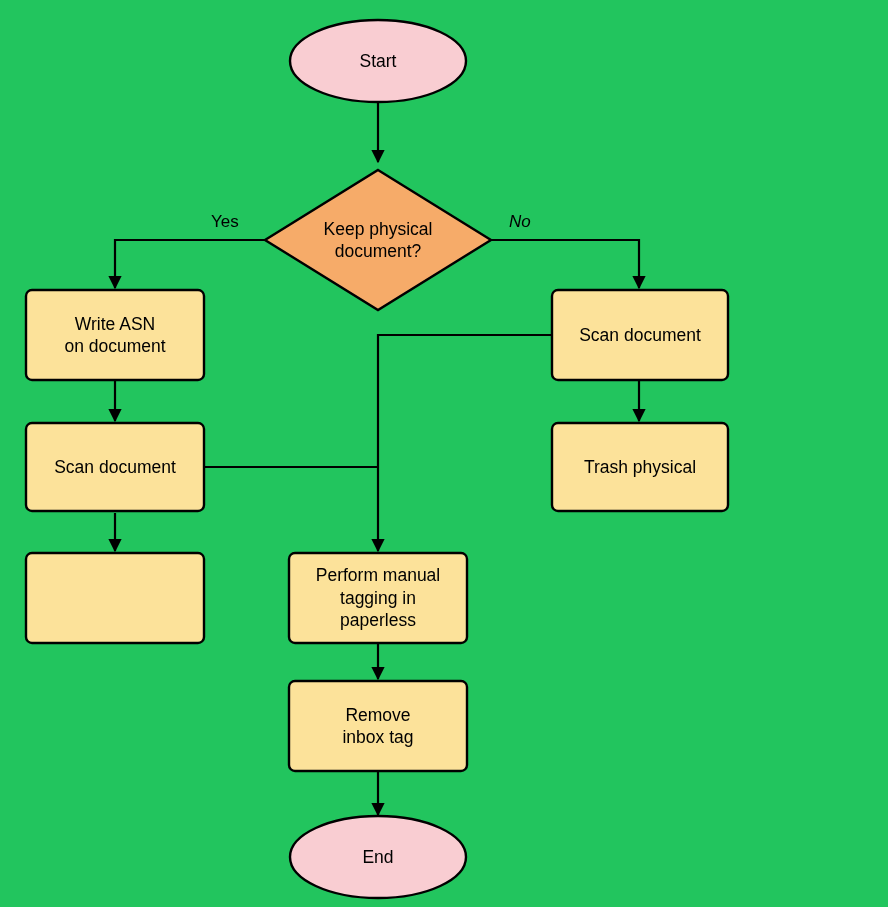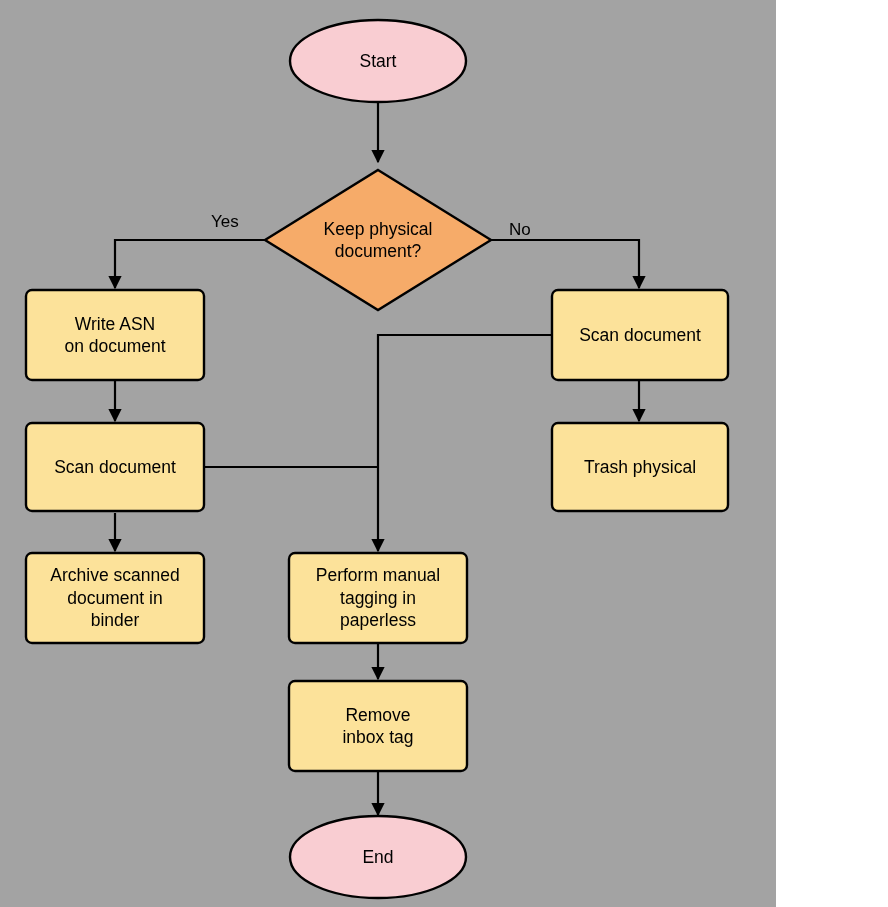--- a/index.html
+++ b/index.html
@@ -5,23 +5,23 @@
   html, body {
     margin: 0;
     padding: 0;
     background: #ffffff;
   }
   body {
     font-family: "Liberation Sans", sans-serif;
   }
   #canvas {
     position: relative;
-    width: 776px;
+    width: 888px;
     height: 907px;
-    background: #a3a3a3;
+    background: #22c55e;
     overflow: hidden;
   }
   #flow-svg {
     position: absolute;
     left: 0;
     top: 0;
     width: 888px;
     height: 907px;
   }
   .node-label {
@@ -111,34 +111,31 @@
   <div class="node-label" style="left:290px; top:20px; width:176px; height:82px;">Start</div>
 
   <div class="node-label" style="left:290px; top:200px; width:176px; height:80px;">Keep physical
 document?</div>
 
   <div class="node-label" style="left:26px; top:290px; width:178px; height:90px;">Write ASN
 on document</div>
 
   <div class="node-label" style="left:26px; top:423px; width:178px; height:88px;">Scan document</div>
 
-  <div class="node-label" style="left:26px; top:553px; width:178px; height:90px;">Archive scanned
-document in
-binder</div>
 
   <div class="node-label" style="left:552px; top:290px; width:176px; height:90px;">Scan document</div>
 
   <div class="node-label" style="left:552px; top:423px; width:176px; height:88px;">Trash physical</div>
 
   <div class="node-label" style="left:289px; top:553px; width:178px; height:90px;">Perform manual
 tagging in
 paperless</div>
 
   <div class="node-label" style="left:290px; top:816px; width:176px; height:82px;">End</div>
 
   <div class="node-label" style="left:289px; top:681px; width:178px; height:90px;">Remove
 inbox tag</div>
 
   <div class="edge-label" style="left:211px; top:212px;">Yes</div>
-  <div class="edge-label" style="left:509px; top:220px;">No</div>
+  <div class="edge-label" style="left:509px; top:212px;font-style:italic;">No</div>
 
 
 </div>
 
 </body></html>

